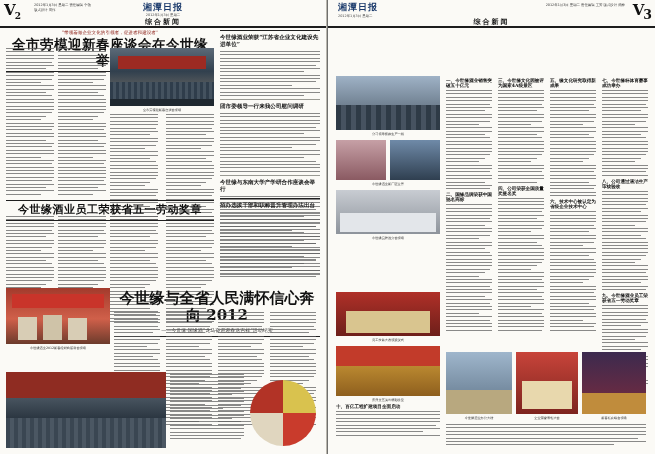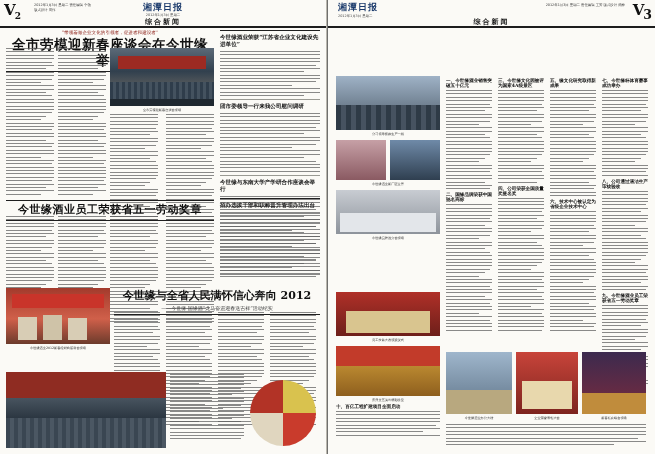--- a/index.html
+++ b/index.html
@@ -469,21 +469,21 @@
 
     <div class="col photo" style="left:6px;top:288px;width:104px;height:56px;background:linear-gradient(180deg,#a33a2c,#d0604a 55%,#6c3b2c);">
       <div style="position:absolute;left:6%;top:10%;width:88%;height:26%;background:#c9342a;"></div>
       <div style="position:absolute;left:12%;bottom:8%;width:18%;height:40%;background:#d8cdb5;"></div>
       <div style="position:absolute;left:36%;bottom:8%;width:18%;height:44%;background:#cfc3a8;"></div>
       <div style="position:absolute;left:60%;bottom:8%;width:18%;height:38%;background:#d8cdb5;"></div>
     </div>
     <div class="col cap" style="left:6px;top:345px;width:104px;">今世缘酒业2012新春经销商答谢会现场</div>
 
     <div class="col" style="left:114px;top:290px;width:206px;">
-      <div class="hl" style="font-size:11px;">今世缘与全省人民满怀信心奔向 2012</div>
+      <div class="hl" style="font-size:15px;">今世缘与全省人民满怀信心奔向 2012</div>
       <div class="sub" style="margin-top:2px;">——今世缘·国缘酒“龙马奋进迎春送吉祥”活动纪实</div>
       <div class="rule" style="margin-top:3px;"></div>
     </div>
     <div class="col txt" style="left:114px;top:312px;width:46px;">
       <i></i>
         <i></i>
         <i></i>
         <i></i>
         <i></i>
         <i></i>

